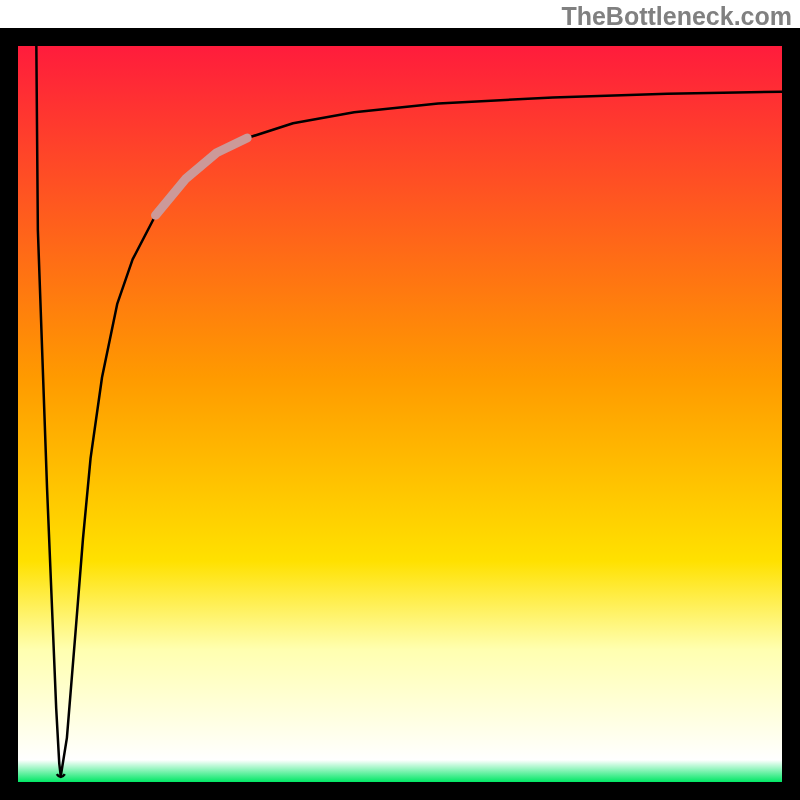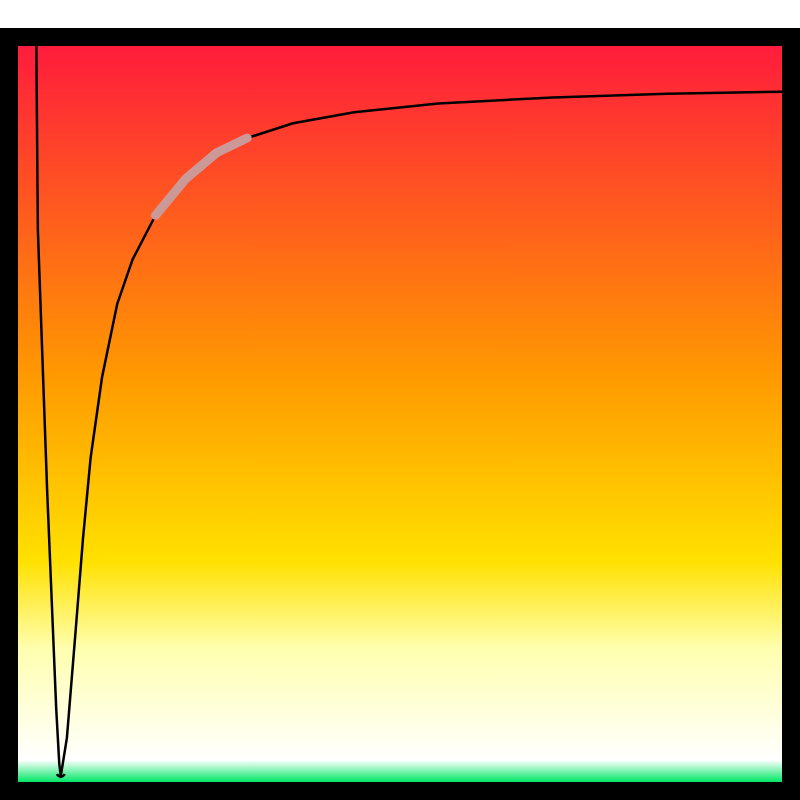--- a/index.html
+++ b/index.html
@@ -26,20 +26,21 @@
     user-select: none;
   }
   svg {
     display: block;
   }
 </style>
 </head>
 <body>
 
 <div class="wrap">
+  <div class="watermark">TheBottleneck.com</div>
 
   <svg id="chart-svg" width="800" height="800" viewBox="0 0 800 800">
     <defs>
       <linearGradient id="bg-grad" x1="0" y1="0" x2="0" y2="1">
           <stop offset="0%" stop-color="#FF1C3C"></stop>
           <stop offset="45%" stop-color="#FF9A00"></stop>
           <stop offset="70%" stop-color="#FFE100"></stop>
           <stop offset="82%" stop-color="#FFFFB0"></stop>
           <stop offset="97%" stop-color="#FFFFFF"></stop>
           <stop offset="100%" stop-color="#00E765"></stop>

